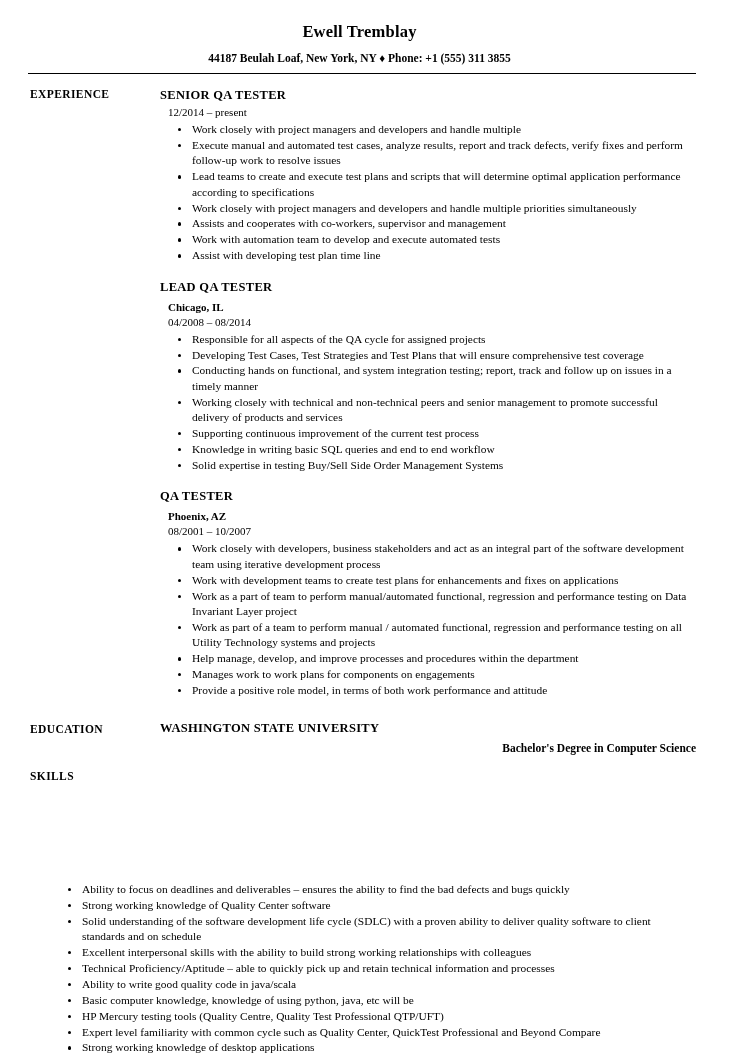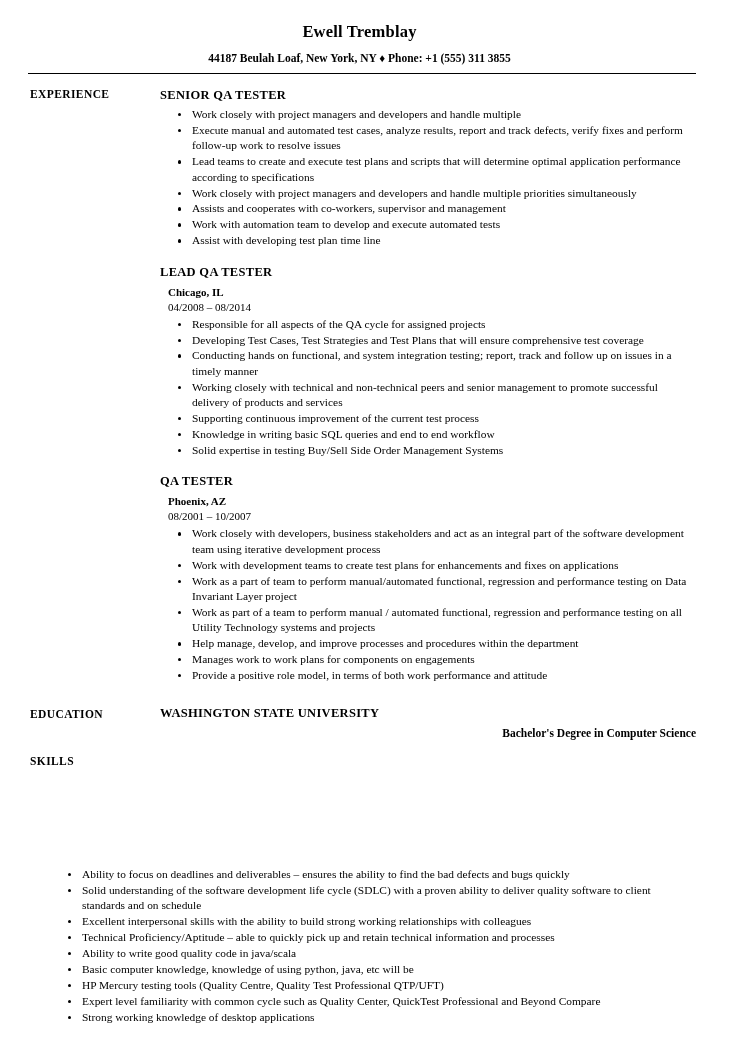--- a/index.html
+++ b/index.html
@@ -122,20 +122,21 @@
   <div class="name">Ewell Tremblay</div>
   <div class="contact">44187 Beulah Loaf, New York, NY ♦ Phone: +1 (555) 311 3855</div>
   <hr class="rule">
 
   <div class="section exp-section">
     <div class="section-label">EXPERIENCE</div>
     <div class="section-body">
 
       <div class="job-block">
         <div class="job-title">SENIOR QA TESTER</div>
+        <div class="job-dates">12/2014 – present</div>
         <ul class="bullets">
           <li>Work closely with project managers and developers and handle multiple</li>
           <li>Execute manual and automated test cases, analyze results, report and track defects, verify fixes and perform follow-up work to resolve issues</li>
           <li>Lead teams to create and execute test plans and scripts that will determine optimal application performance according to specifications</li>
           <li>Work closely with project managers and developers and handle multiple priorities simultaneously</li>
           <li>Assists and cooperates with co-workers, supervisor and management</li>
           <li>Work with automation team to develop and execute automated tests</li>
           <li>Assist with developing test plan time line</li>
         </ul>
       </div>
@@ -179,20 +180,21 @@
       <div class="edu-school">WASHINGTON STATE UNIVERSITY</div>
       <div class="edu-degree">Bachelor's Degree in Computer Science</div>
     </div>
   </div>
 
   <div class="section skills-section">
     <div class="section-label">SKILLS</div>
     <div class="section-body">
       <ul class="bullets">
         <li>Ability to focus on deadlines and deliverables – ensures the ability to find the bad defects and bugs quickly</li>
+        <li>Strong working knowledge of Quality Center software</li>
         <li>Solid understanding of the software development life cycle (SDLC) with a proven ability to deliver quality software to client standards and on schedule</li>
         <li>Excellent interpersonal skills with the ability to build strong working relationships with colleagues</li>
         <li>Technical Proficiency/Aptitude – able to quickly pick up and retain technical information and processes</li>
         <li>Ability to write good quality code in java/scala</li>
         <li>Basic computer knowledge, knowledge of using python, java, etc will be</li>
         <li>HP Mercury testing tools (Quality Centre, Quality Test Professional QTP/UFT)</li>
         <li>Expert level familiarity with common cycle such as Quality Center, QuickTest Professional and Beyond Compare</li>
         <li>Strong working knowledge of desktop applications</li>
       </ul>
     </div>

